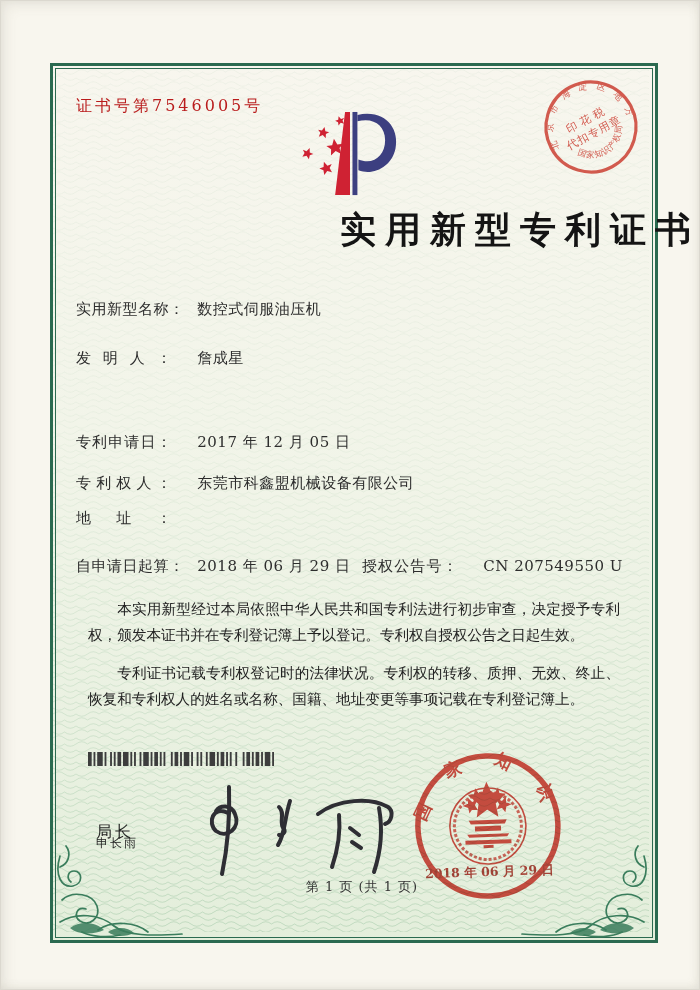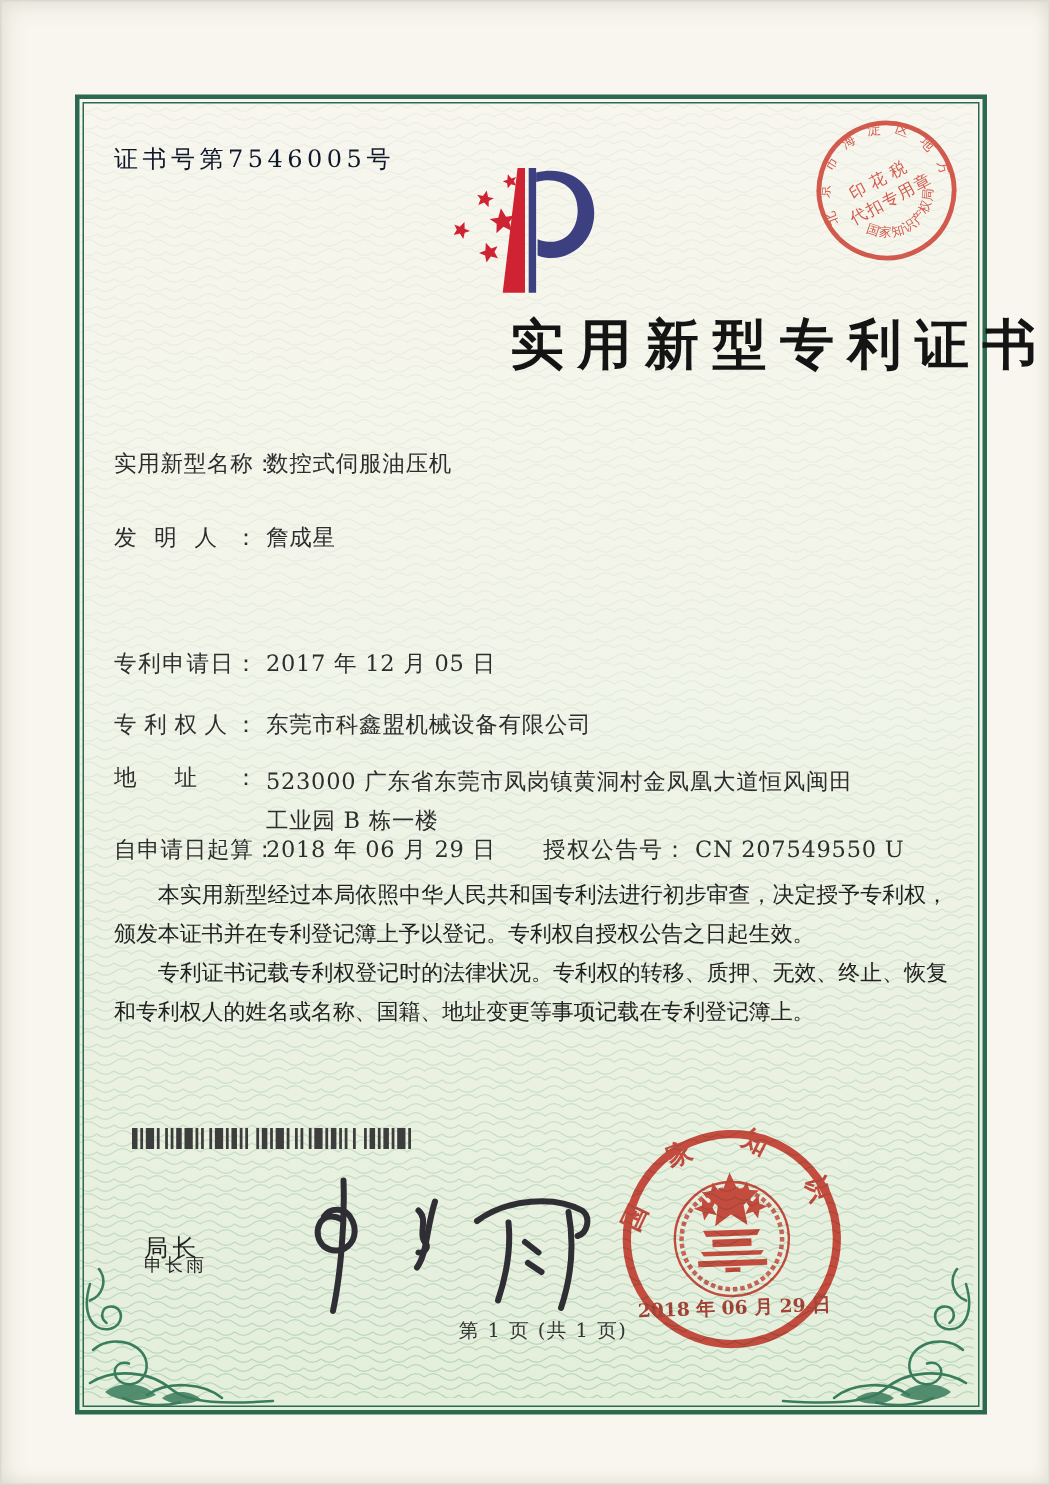--- a/index.html
+++ b/index.html
@@ -10,29 +10,29 @@
     font-family:"DejaVu Serif","Liberation Serif",serif;
     color:#2a2a2a;
   }
   .frame{
     position:absolute;left:50px;top:63px;width:602px;height:874px;
     border:3px solid #2b6a50;
     background:linear-gradient(180deg, rgba(247,246,238,.2) 0%, rgba(236,243,228,.55) 45%, rgba(224,237,216,.85) 100%);
   }
   .frame::after{content:"";position:absolute;inset:2px;border:1px solid #2b6a50;pointer-events:none;}
   .waves{position:absolute;left:0;top:0;width:596px;height:866px;}
-  .cert-no{position:absolute;left:76px;top:96px;font-size:16px;letter-spacing:3px;color:#0f172a;}
+  .cert-no{position:absolute;left:76px;top:96px;font-size:16px;letter-spacing:3px;color:#b91c1c;}
   .logo{position:absolute;left:293px;top:109px;width:112px;height:94px;}
   .title{position:absolute;left:0;top:206px;width:100%;text-align:right;font-size:36px;font-weight:700;letter-spacing:9px;color:#141414;}
   .frow{position:absolute;left:76px;font-size:15px;letter-spacing:.5px;color:#2d2d2d;white-space:nowrap;}
   .flabel{display:inline-block;width:96px;text-align:justify;text-align-last:justify;vertical-align:top;}
-  .fvalue{display:inline-block;vertical-align:top;}
+  .fvalue{display:inline-block;vertical-align:top;margin-left:20px;}
   .addr-lines{display:inline-block;vertical-align:top;width:450px;white-space:normal;line-height:1.7;}
   .body-text{position:absolute;left:76px;top:584px;width:556px;font-size:14.6px;line-height:1.78;text-align:justify;color:#222;}
-  .body-text p{margin:0;text-indent:2em;}
+  .body-text p{margin:12px;text-indent:2em;}
   .barcode{position:absolute;left:88px;top:752px;width:186px;height:14px;}
   .sig-title{position:absolute;left:96px;top:802px;font-size:16px;letter-spacing:3px;color:#1f1f1f;margin-top:20px;}
   .sig-name{position:absolute;left:96px;top:835px;font-size:12px;letter-spacing:2px;color:#1f1f1f;}
   .signature{position:absolute;left:182px;top:778px;width:232px;height:102px;}
   .seal{position:absolute;left:403px;top:744px;width:170px;height:170px;transform:rotate(-2deg);mix-blend-mode:multiply;opacity:.93;}
   .tax-stamp{position:absolute;left:538px;top:74px;width:106px;height:106px;transform:rotate(-28deg);mix-blend-mode:multiply;opacity:.88;}
   .ornament{position:absolute;width:132px;height:96px;}
   .ornament.left{left:52px;top:842px;}
   .ornament.right{left:520px;top:842px;transform:scaleX(-1);}
   .pfooter{position:absolute;left:0;top:878px;width:100%;text-align:center;font-size:13px;letter-spacing:1px;color:#333;margin-left:12px;}
@@ -224,24 +224,20 @@
   <div class="frow" style="top:433px">
     <span class="flabel">专利申请日：</span>
     <span class="fvalue">2017 年 12 月 05 日</span>
   </div>
   <div class="frow" style="top:474px">
     <span class="flabel">专利权人：</span>
     <span class="fvalue">东莞市科鑫盟机械设备有限公司</span>
   </div>
   <div class="frow" style="top:509px">
     <span class="flabel">地址：</span>
-    <span class="addr-lines">
-      <div>523000 广东省东莞市凤岗镇黄洞村金凤凰大道恒风闽田</div>
-      <div>工业园 B 栋一楼</div>
-    </span>
   </div>
   <div class="frow" style="top:557px">
     <span class="flabel">自申请日起算：</span>
     <span class="fvalue">2018 年 06 月 29 日</span>
   </div>
   <div class="frow" style="top:557px;left:362px">
     <span class="flabel">授权公告号：</span>
     <span class="fvalue">CN 207549550 U</span>
   </div>
 

